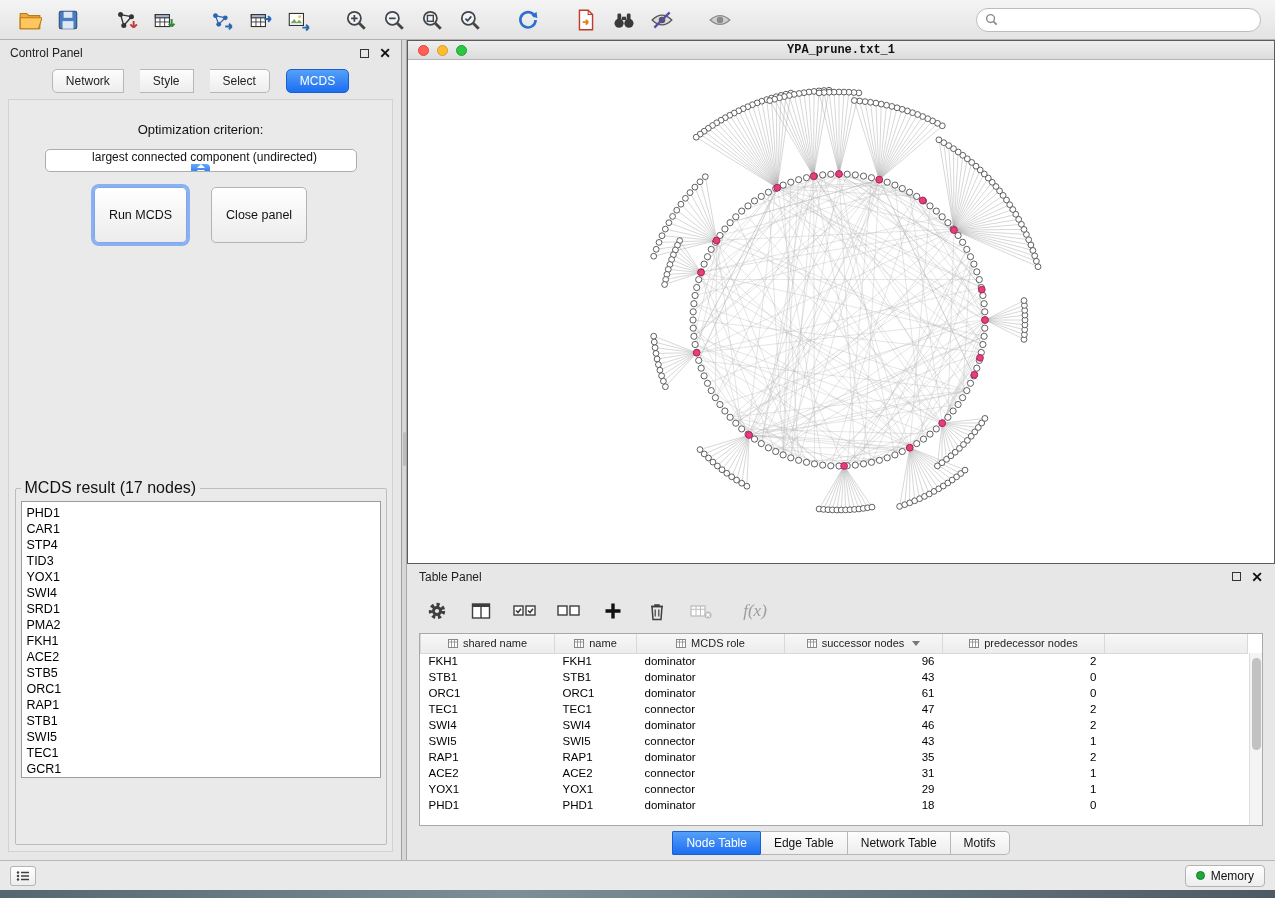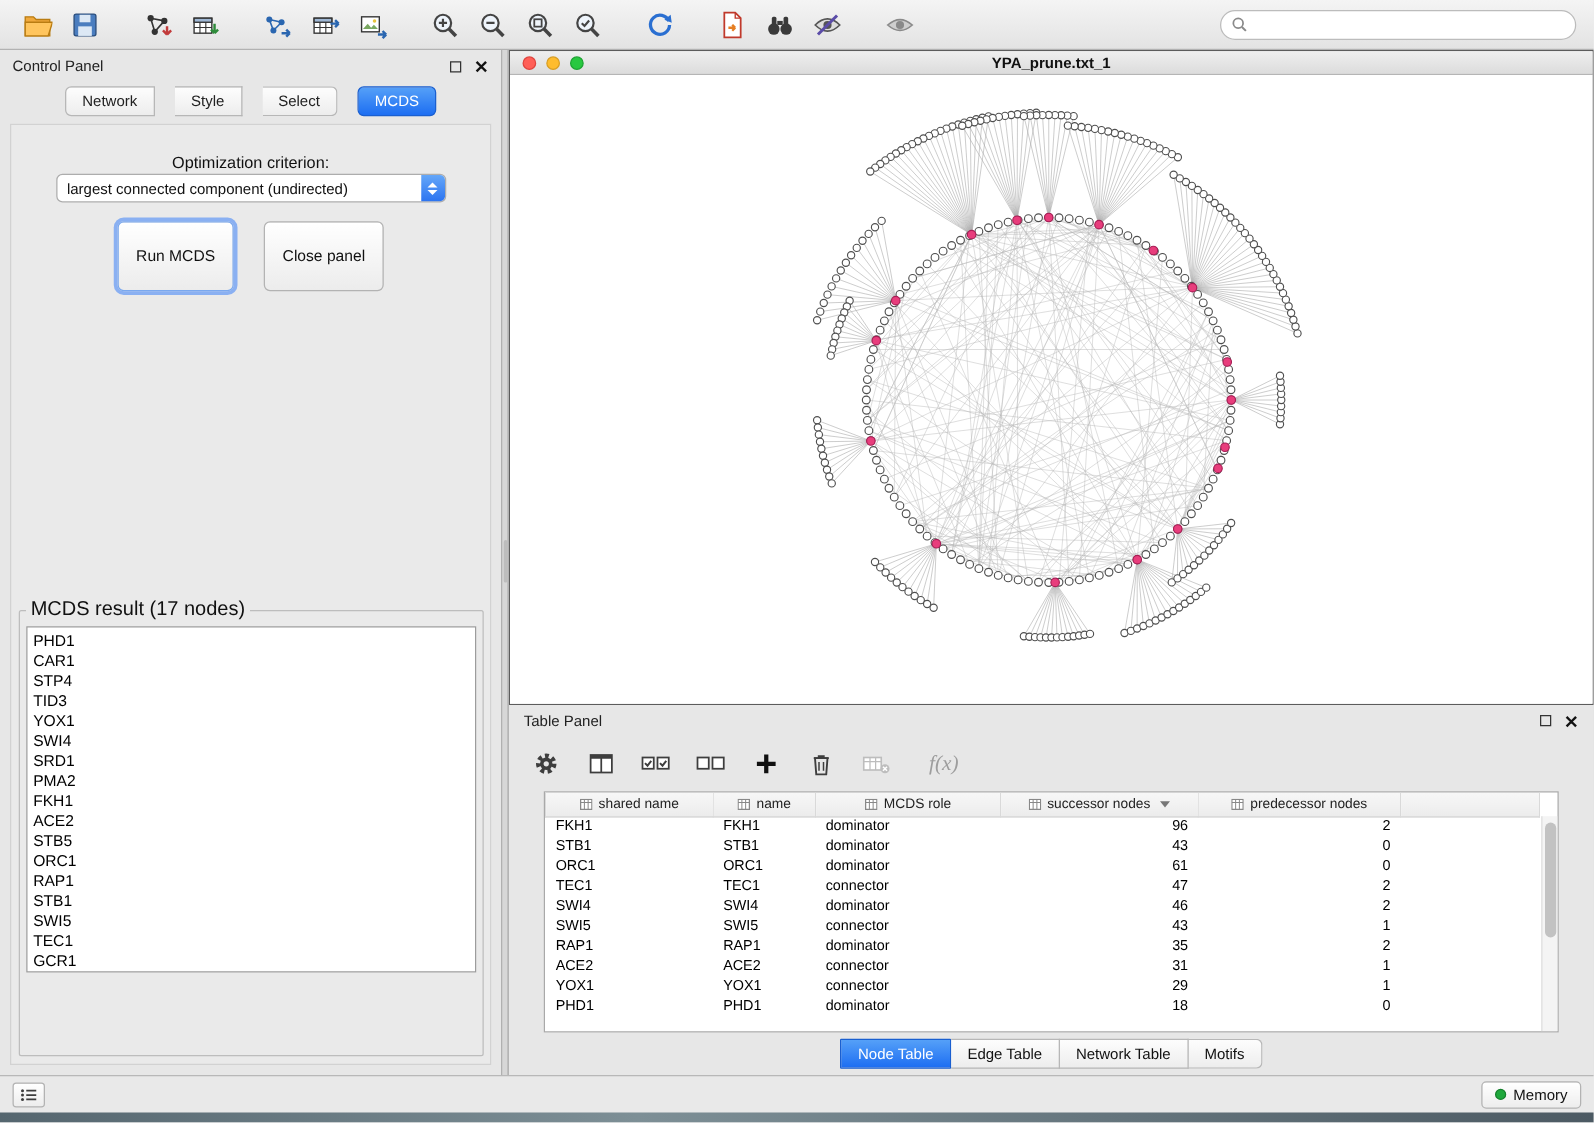--- a/index.html
+++ b/index.html
@@ -26,22 +26,22 @@
   .close-x { font-size:14px; font-weight:bold; color:#111; line-height:1; }
   .cp-tabs { display:flex; justify-content:center; align-items:center; margin:3px 0 6px;gap:16px; }
   .cp-tab { font-size:12px; padding:4px 13px; background:linear-gradient(#fdfdfd,#ededed); border:1px solid #b7b7b7;
             border-left:none; color:#222; }
   .cp-tab:first-child { border-left:1px solid #b7b7b7; border-radius:5px 0 0 5px; }
   .cp-tab.last { border-radius:0 5px 5px 0; }
   .cp-tab.selected { background:linear-gradient(#55a0f8,#1d6ef2); color:#fff; border:1px solid #1a5fd0; border-radius:5px; }
   .cp-body { flex:1; margin:0 8px 8px; background:#eaeaea; border:1px solid #d2d2d2; display:flex; flex-direction:column;
              align-items:center; padding-top:22px; min-height:0; }
   .opt-label { font-size:13px; color:#111; }
-  .dropdown { margin-top:2px; width:312px; height:23px; background:#fff; border:1px solid #adadad; border-radius:5px;
-              display:flex; align-items:center; overflow:hidden; }
+  .dropdown { margin-top:12px; width:312px; height:23px; background:#fff; border:1px solid #adadad; border-radius:5px;
+              display:flex; align-items:center; overflow:hidden;flex-direction:column; }
   .dropdown .value { flex:1; font-size:12px; padding-left:8px; color:#111; white-space:nowrap; }
   .dd-stepper { width:19px; height:23px; background:linear-gradient(#67a9f9,#2a72f0); display:flex; flex-direction:column;
                 align-items:center; justify-content:center; gap:2px; border-radius:0 4px 4px 0; }
   .dd-stepper .up { width:0;height:0;border-left:4px solid transparent;border-right:4px solid transparent;border-bottom:4px solid #fff; }
   .dd-stepper .down { width:0;height:0;border-left:4px solid transparent;border-right:4px solid transparent;border-top:4px solid #fff; }
   .btn-row { margin-top:15px; display:flex; gap:24px; }
   .push-btn { font-size:12.5px; padding:20px 14px; background:linear-gradient(#ffffff,#ececec); border:1px solid #b3b3b3;
               border-radius:5px; color:#111; }
   .push-btn.focused { box-shadow:0 0 0 3px rgba(58,128,247,.55); border-color:#7aa8ee; }
   .mcds-fieldset { margin-top:auto; margin-bottom:6px; width:372px; height:366px; border:1px solid #bdbdbd; border-radius:2px;
@@ -49,38 +49,38 @@
   .mcds-fieldset legend { font-size:16px; padding:0 4px; color:#111; }
   .mcds-list { flex:1; background:#fff; border:1px solid #9c9c9c; overflow-y:auto; list-style:none; padding:3px 0 0 5px; }
   .mcds-list li { font-size:12.5px; line-height:16px; color:#000; }
 
   
   .v-divider { flex:0 0 5px; background:#d7d7d7; border-right:1px solid #a8a8a8; position:relative; }
   .v-divider .grip { position:absolute; left:1px; top:392px; width:3px; height:34px; background:#bdbdbd; border-radius:2px; }
 
   
   .right-col { flex:1; display:flex; flex-direction:column; min-width:0; background:#dcdcdc; }
-  .network-window { flex:0 0 519px; display:flex; flex-direction:column; border:1px solid #5c5c5c; background:#fff; }
+  .network-window { flex:0 0 519px; display:flex; flex-direction:column; border:1px solid #5c5c5c; background:#fff;font-family:Liberation Mono, monospace; }
   .net-titlebar { flex:0 0 19px; background:linear-gradient(#efefef,#dcdcdc); border-bottom:1px solid #b5b5b5;
                   display:flex; align-items:center; position:relative; }
   .lights { display:flex; gap:8px; margin-left:10px; }
   .light { width:11px; height:11px; border-radius:50%; }
   .light.red { background:#ff5f57; border:1px solid #e0443e; }
   .light.yellow { background:#febc2e; border:1px solid #d89e24; }
   .light.green { background:#28c840; border:1px solid #1ea433; }
   .net-title { position:absolute; left:0; right:0; text-align:center; font-size:12px; font-weight:bold; color:#111; }
   .net-canvas-wrap { flex:1; background:#ffffff; }
 
   
   .table-panel { flex:1; background:#e7e7e7; display:flex; flex-direction:column; min-height:0; }
   .tp-titlebar { height:25px; display:flex; align-items:center; padding:0 12px; font-size:12px; color:#222; }
   .tp-toolbar { height:44px; display:flex; align-items:center; gap:16px; padding:0 16px; }
   .tt-btn { width:28px; height:26px; display:flex; align-items:center; justify-content:center; }
   .fx-label { font-family:"Liberation Serif", serif; font-style:italic; font-size:17px; color:#9d9d9d;margin-left:20px; }
-  .table-wrap { flex:1; margin:0 28px; background:#fff; border:1px solid #a9a9a9; position:relative; overflow:hidden; }
+  .table-wrap { flex:1; margin:0 12px; background:#fff; border:1px solid #a9a9a9; position:relative; overflow:hidden; }
   table.node-table { width:calc(100% - 14px); border-collapse:collapse; table-layout:fixed; }
   table.node-table th { height:19px; background:linear-gradient(#f7f7f7,#ececec); border:1px solid #d9d9d9; border-top:none;
                         font-weight:normal; font-size:11px; color:#222; position:relative; }
   .th-inner { display:flex; align-items:center; justify-content:center; gap:5px; }
   table.node-table td { height:16px; font-size:11.5px; color:#000; padding:0 8px; white-space:nowrap; overflow:hidden; }
   td.num { text-align:right; padding-right:14px; }
   .col-menu-arrow { width:0;height:0;border-left:4px solid transparent;border-right:4px solid transparent;border-top:5px solid #777; margin-left:3px; }
   .vscroll { position:absolute; top:19px; right:0; bottom:0; width:13px; background:#f4f4f4; border-left:1px solid #dedede; }
   .vscroll .thumb { position:absolute; top:5px; left:2px; width:9px; height:92px; background:#c2c2c2; border-radius:5px; }
   .tp-tabs { height:34px; display:flex; justify-content:center; align-items:center; }

